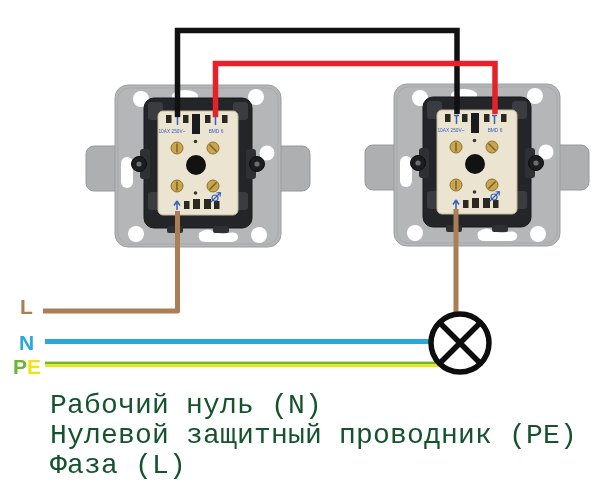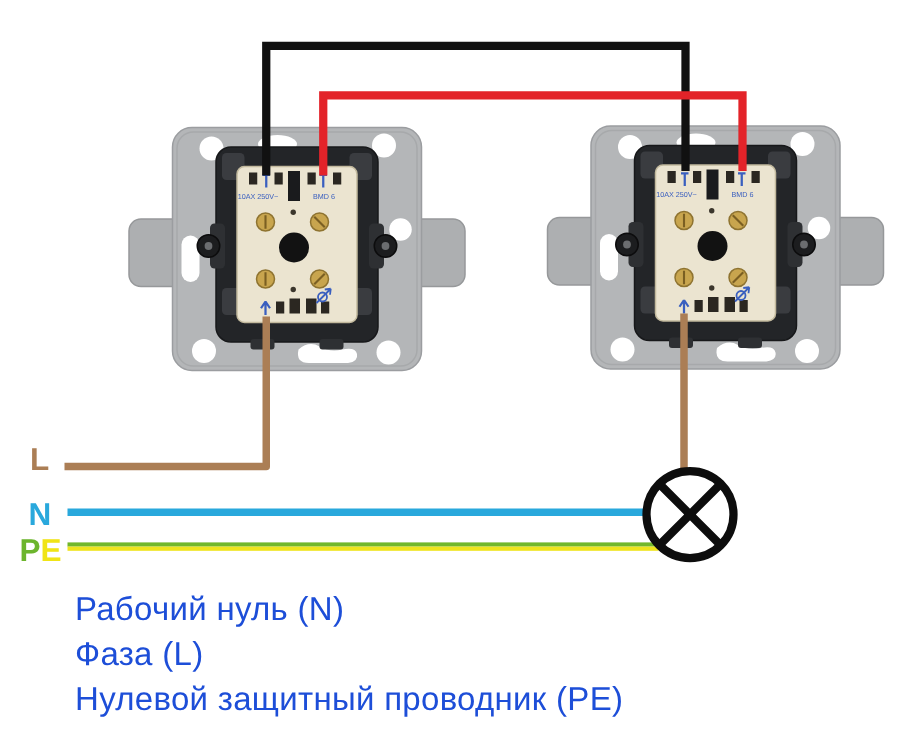--- a/index.html
+++ b/index.html
@@ -1,19 +1,19 @@
 <!DOCTYPE html>
 <html><head>
 <meta charset="utf-8">
 <style>
   html,body{margin:0;padding:0;background:#ffffff;}
   body{width:600px;height:500px;overflow:hidden;font-family:"Liberation Sans",sans-serif;}
   .stage{position:relative;width:600px;height:500px;background:#ffffff;}
   .stage svg{position:absolute;left:0;top:0;}
-  .legend{position:absolute;left:50px;top:391px;font-size:22px;line-height:30px;color:#1d4ed8;letter-spacing:0.2px;}
+  .legend{position:absolute;left:50px;top:391px;font-size:28px;line-height:30px;color:#14532d;letter-spacing:0.2px;font-family:Liberation Mono, monospace;}
   .legend div{white-space:nowrap;}
   text{font-family:"Liberation Sans",sans-serif;}
 </style>
 </head>
 <body>
 
 <div class="stage">
 <svg width="600" height="500" viewBox="0 0 600 500">
   <defs>
     <g id="switch-unit">
@@ -136,16 +136,16 @@
   </g>
 
   <text x="20" y="313.5" font-size="21" font-weight="bold" fill="#ab7e55">L</text>
   <text x="19" y="350" font-size="21" font-weight="bold" fill="#29a8dc">N</text>
   <text x="13" y="374" font-size="21" font-weight="bold" fill="#6cb52d">P</text>
   <text x="27" y="374" font-size="21" font-weight="bold" fill="#f0e416">E</text>
 </svg>
 
 <div class="legend">
   <div>Рабочий нуль (N)</div>
+  <div>Нулевой защитный проводник (PE)</div>
   <div>Фаза (L)</div>
-  <div>Нулевой защитный проводник (PE)</div>
 </div>
 </div>
 
 </body></html>

